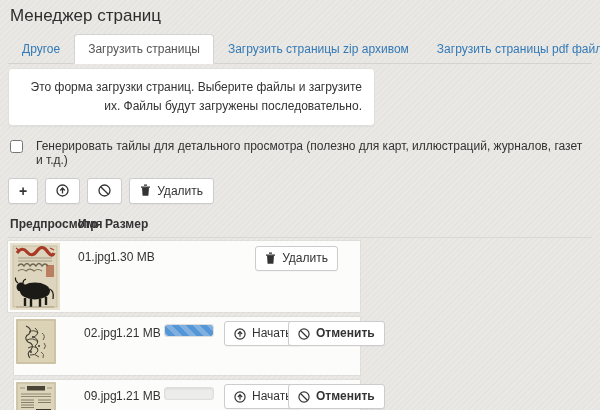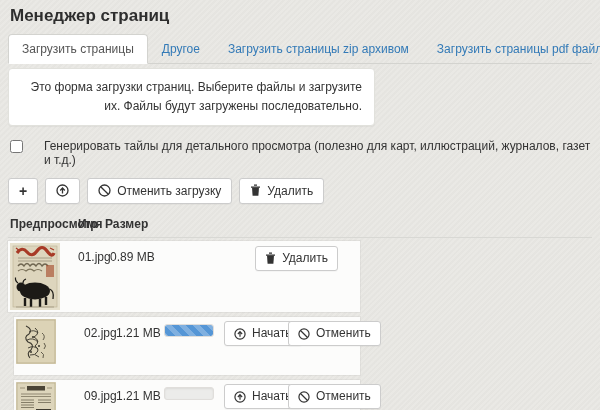--- a/index.html
+++ b/index.html
@@ -6,21 +6,21 @@
   html,body { margin:0; padding:0; }
   body {
     width:600px; height:410px; overflow:hidden; position:relative;
     background-color:#e9e8e4;
     background-image: repeating-linear-gradient(135deg, rgba(0,0,0,.015) 0 2px, rgba(255,255,255,.03) 2px 4px);
     font-family:"Liberation Sans", sans-serif;
     font-size:12px; color:#333;
     -webkit-font-smoothing:antialiased;
   }
   .page-title {
-    font-size:17px; font-weight:700; color:#2e2e2e;
+    font-size:17px; font-weight:400; color:#2e2e2e;
     margin:6px 0 0 10px; line-height:1.2;
   }
   
   .nav-tabs {
     display:flex; align-items:flex-end;
     margin:8px 8px 0 8px;
     border-bottom:1px solid #d3d3cf;
   }
   .tab {
     display:inline-block; padding:7px 13px; margin-bottom:-1px;
@@ -33,21 +33,21 @@
   }
   
   .info-box {
     margin:4px 8px 0 8px; width:367px;
     background:#fff; border:1px solid #e1e1dc; border-radius:4px;
     box-shadow:0 1px 1px rgba(0,0,0,.04);
     padding:9px 12px; line-height:1.55; color:#333;text-align:right;
   }
   
   .checkbox-row {
-    display:flex; align-items:flex-start; gap:21px;
+    display:flex; align-items:flex-start; gap:13px;
     margin:13px 8px 0 10px; cursor:default;
   }
   .checkbox-row input { margin:1px 0 0 0; width:13px; height:13px; }
   
   .toolbar { display:flex; gap:7px; margin:11px 8px 0 8px; }
   .btn {
     display:inline-flex; align-items:center; gap:6px;
     background:#fff; border:1px solid #ccc; border-radius:3px;
     padding:4px 10px; font-family:inherit; font-size:12px; color:#333;
     box-shadow:0 1px 1px rgba(0,0,0,.03); cursor:pointer; line-height:1.4;
@@ -80,32 +80,32 @@
     box-shadow:inset 0 1px 2px rgba(0,0,0,.08); overflow:hidden;
   }
   .progress-fill {
     height:100%; width:0;
     background-color:#5596d6;
     background-image:linear-gradient(45deg, rgba(255,255,255,.25) 25%, transparent 25%, transparent 50%, rgba(255,255,255,.25) 50%, rgba(255,255,255,.25) 75%, transparent 75%, transparent);
     background-size:14px 14px; border-radius:2px;
   }
   .btn-sm { position:absolute; top:4px; padding:3px 9px; }
   .start-btn { left:210px; }
-  .cancel-btn { left:274px; }
+  .cancel-btn { left:274px;font-weight:bold; }
   .delete-btn { right:22px; top:5px; }
   svg { display:block; }
 </style>
 </head>
 <body>
 
 <h1 class="page-title">Менеджер страниц</h1>
 
 <nav class="nav-tabs">
+  <a class="tab">Другое</a>
   <a class="tab active">Загрузить страницы</a>
-  <a class="tab">Другое</a>
   <a class="tab">Загрузить страницы zip архивом</a>
   <a class="tab">Загрузить страницы pdf файлом</a>
 </nav>
 
 <div class="info-box">
   <span>Это форма загрузки страниц. Выберите файлы и загрузите их. Файлы будут загружены последовательно.</span>
 </div>
 
 <label class="checkbox-row">
   <input type="checkbox" style="">
@@ -124,21 +124,20 @@
         </svg>
     </span>
   </button>
   <button class="btn">
     <span class="ico">
       <svg width="13" height="13" viewBox="0 0 13 13">
           <circle cx="6.5" cy="6.5" r="5.5" fill="none" stroke="#333" stroke-width="1.3"></circle>
           <line x1="2.7" y1="2.7" x2="10.3" y2="10.3" stroke="#333" stroke-width="1.3"></line>
         </svg>
     </span>
-    <span>Отменить загрузку</span>
   </button>
   <button class="btn">
     <span class="ico">
       <svg width="11" height="13" viewBox="0 0 11 13">
           <path d="M1 3.2 h9 M4 1.2 h3" stroke="#333" stroke-width="1.2" fill="none"></path>
           <path d="M2 3.5 l.6 8.3 h5.8 l.6 -8.3 z" fill="#333"></path>
         </svg>
     </span>
     <span>Удалить</span>
   </button>
@@ -165,21 +164,21 @@
         <rect x="36" y="22" width="8" height="12" fill="#a8502f" opacity=".65"></rect>
         <ellipse cx="25" cy="48" rx="15" ry="8.5" fill="#1c1a16"></ellipse>
         <circle cx="11" cy="44" r="4.5" fill="#1c1a16"></circle>
         <path d="M8 40 q-3 -2 -2.5 -5.5 M13 40 q0 -3 3 -4" stroke="#1c1a16" stroke-width="1.2" fill="none"></path>
         <path d="M15 55 v8 M21 56 v8 M30 56 v8 M36 54 v8" stroke="#1c1a16" stroke-width="2.4"></path>
         <path d="M39.5 46 q5 2 3.5 10" stroke="#1c1a16" stroke-width="1.3" fill="none"></path>
         <path d="M6 64 h38" stroke="#9a9179" stroke-width=".7"></path>
       </svg>
     </span>
     <span class="f-name">01.jpg</span>
-    <span class="f-size">0.89 MB</span>
+    <span class="f-size">1.30 MB</span>
     <button class="btn btn-sm delete-btn">
       <span class="ico">
         <svg width="11" height="13" viewBox="0 0 11 13">
             <path d="M1 3.2 h9 M4 1.2 h3" stroke="#333" stroke-width="1.2" fill="none"></path>
             <path d="M2 3.5 l.6 8.3 h5.8 l.6 -8.3 z" fill="#333"></path>
           </svg>
       </span>
       <span>Удалить</span>
     </button>
   </div>

